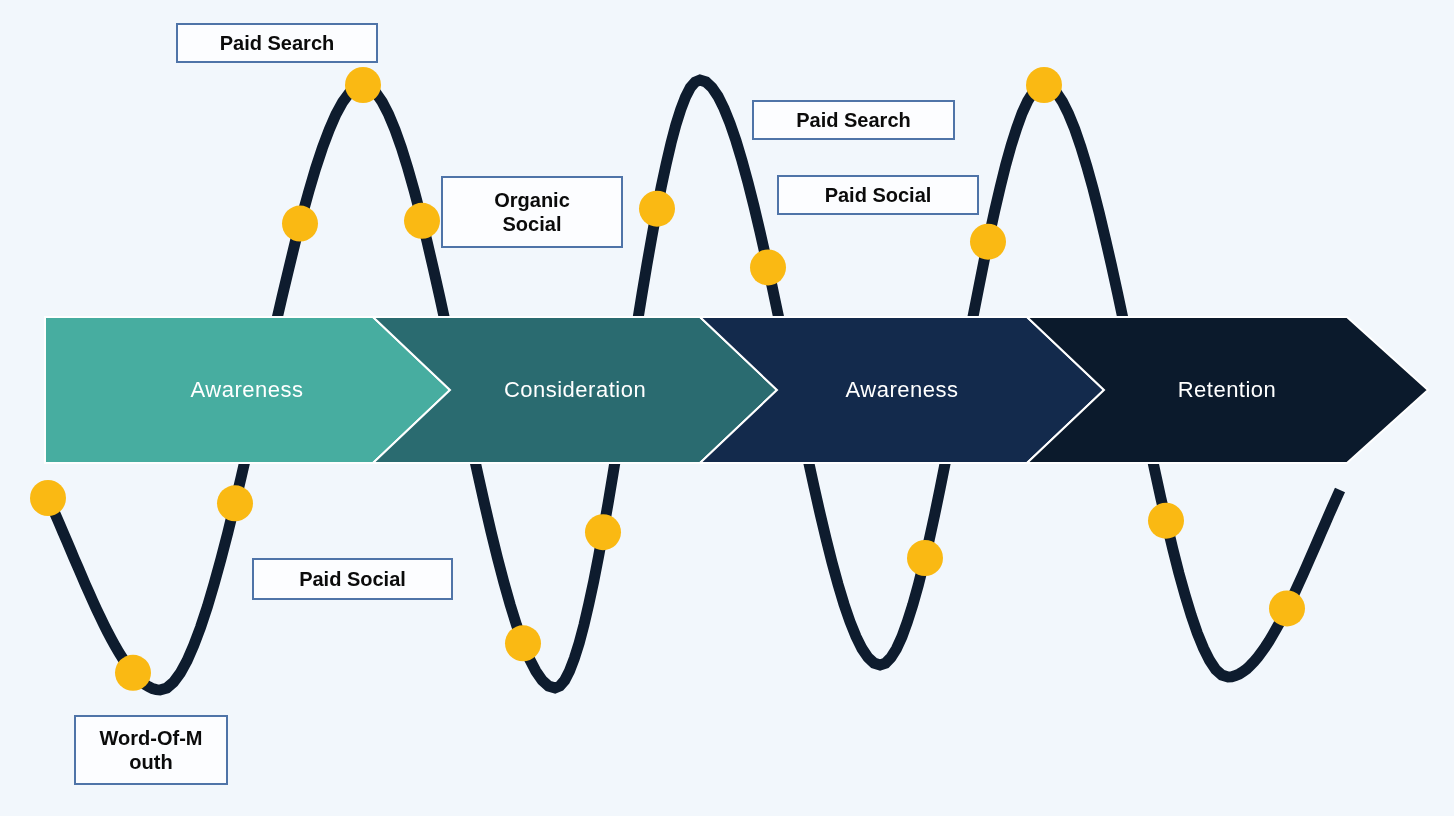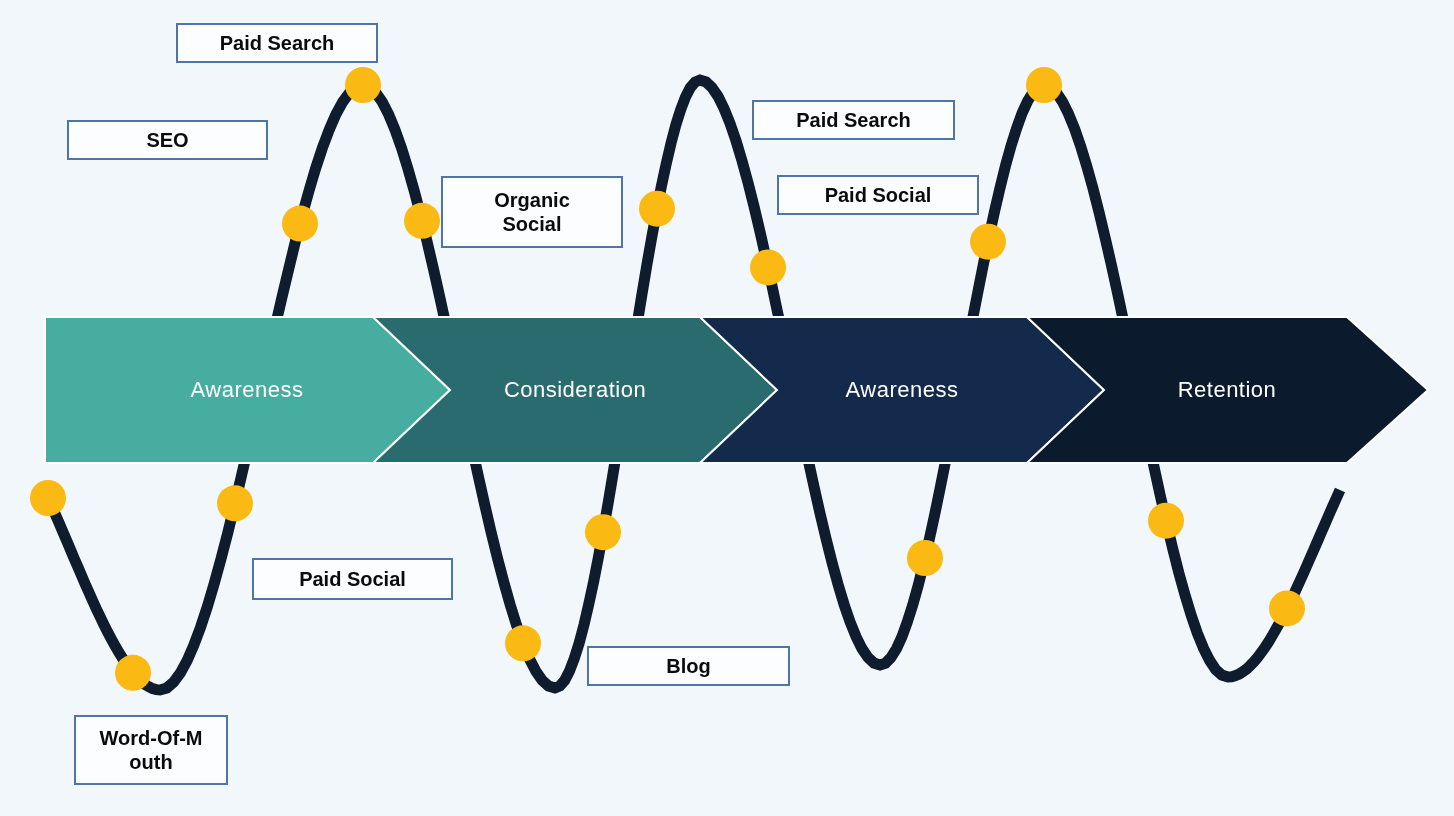--- a/index.html
+++ b/index.html
@@ -65,31 +65,29 @@
       </g>
   </svg>
 
   <div class="stage-label" style="left:97px">Awareness</div>
   <div class="stage-label" style="left:425px">Consideration</div>
   <div class="stage-label" style="left:752px">Awareness</div>
   <div class="stage-label" style="left:1077px">Retention</div>
 
   <div class="tp-box" style="left:176px;top:23px;width:202px;height:40px">Paid Search</div>
 
-  <div class="tp-box" style="left:67px;top:120px;width:201px;height:40px">SEO</div>
 
 
   <div class="tp-box" style="left:441px;top:176px;width:182px;height:72px">Organic
 Social</div>
 
   <div class="tp-box" style="left:752px;top:100px;width:203px;height:40px">Paid Search</div>
 
   <div class="tp-box" style="left:777px;top:175px;width:202px;height:40px">Paid Social</div>
 
 
   <div class="tp-box" style="left:252px;top:558px;width:201px;height:42px">Paid Social</div>
 
-  <div class="tp-box" style="left:587px;top:646px;width:203px;height:40px">Blog</div>
 
   <div class="tp-box" style="left:74px;top:715px;width:154px;height:70px">Word-Of-M
 outh</div>
 
 </div>
 
 </body></html>

